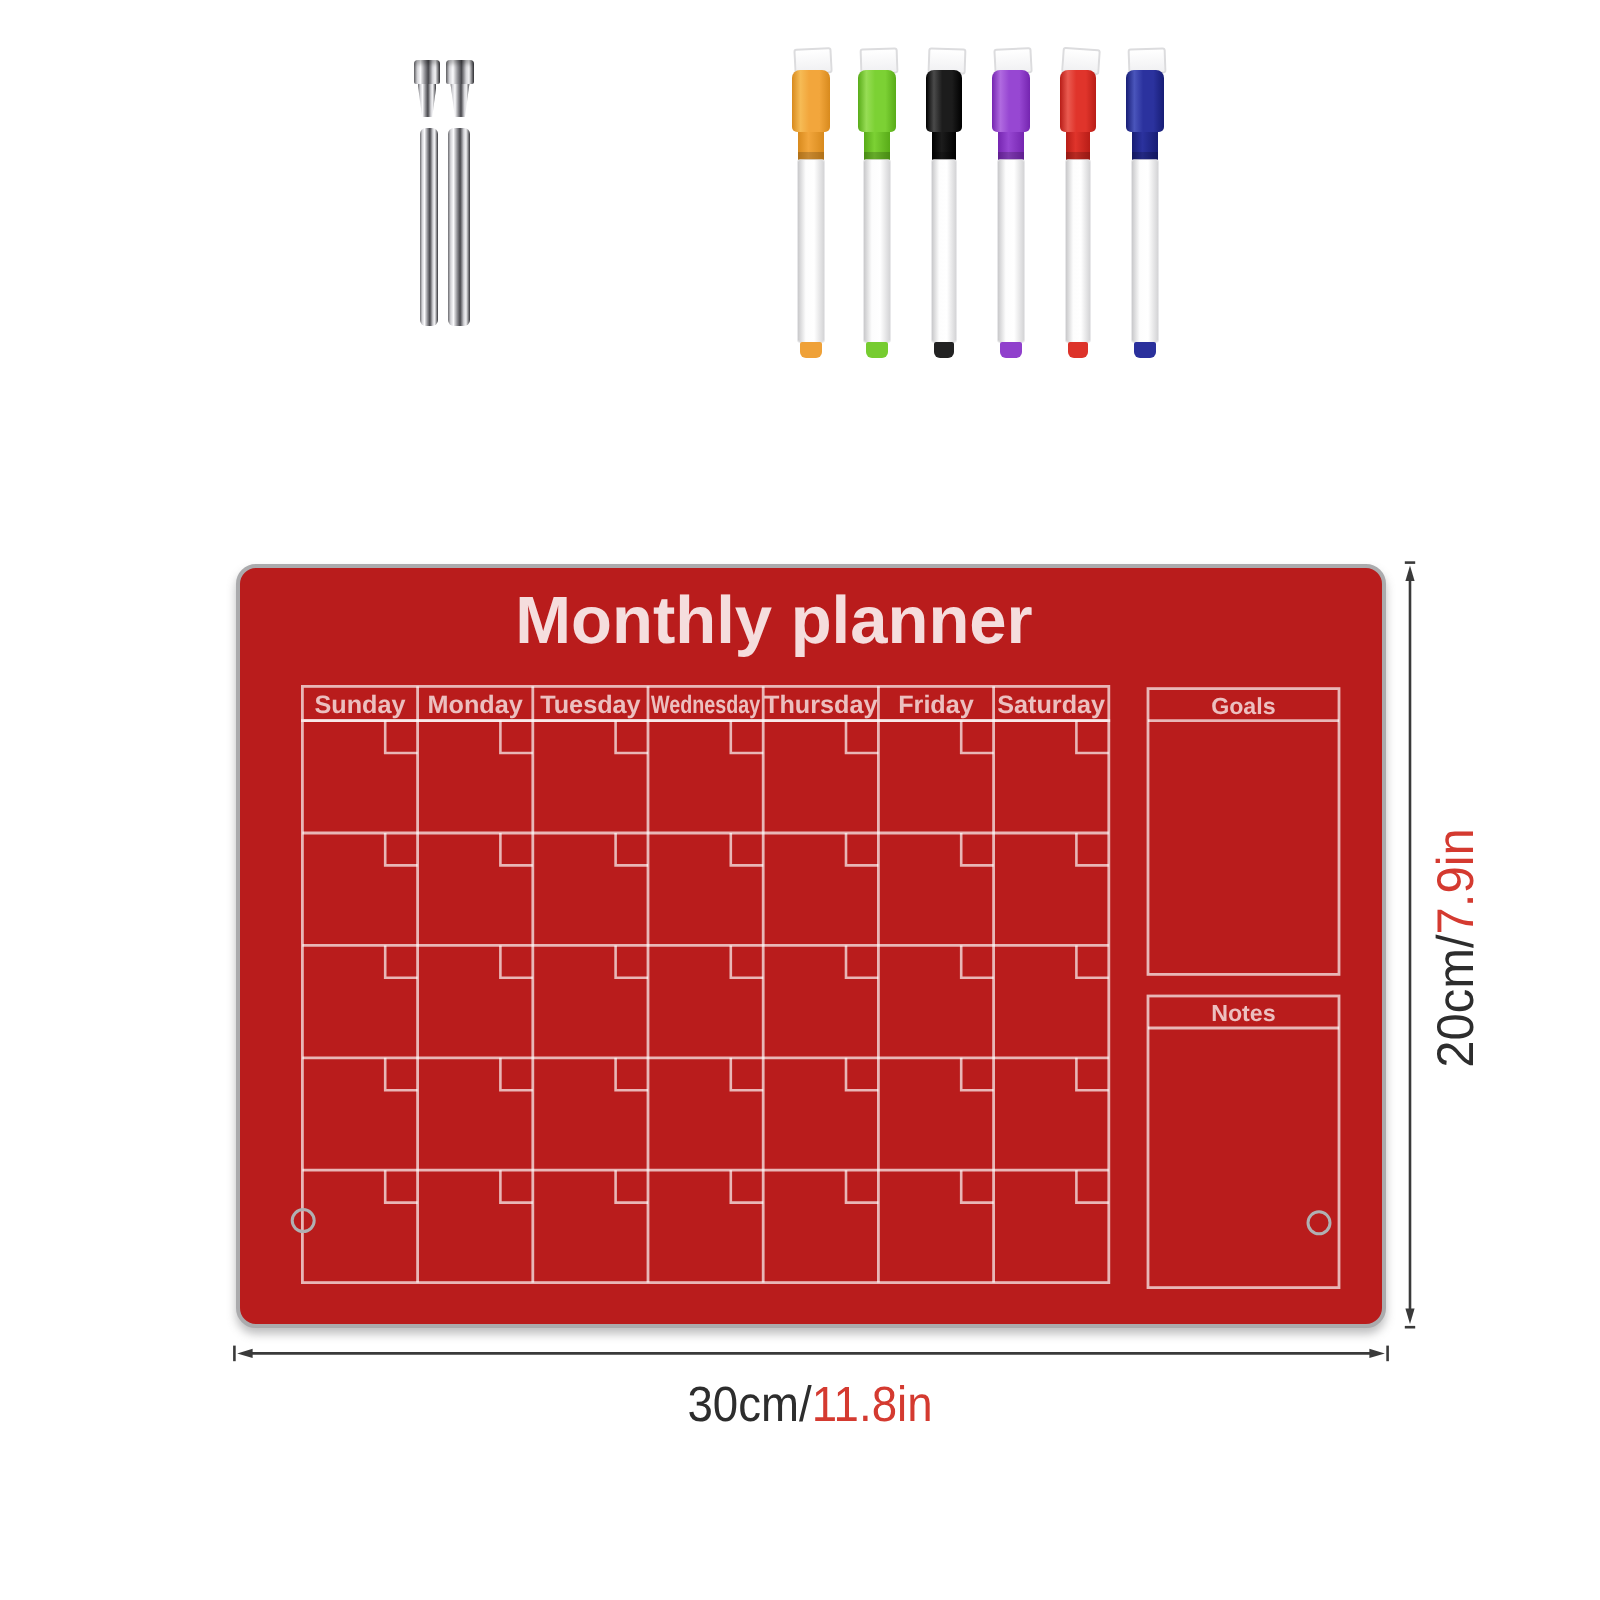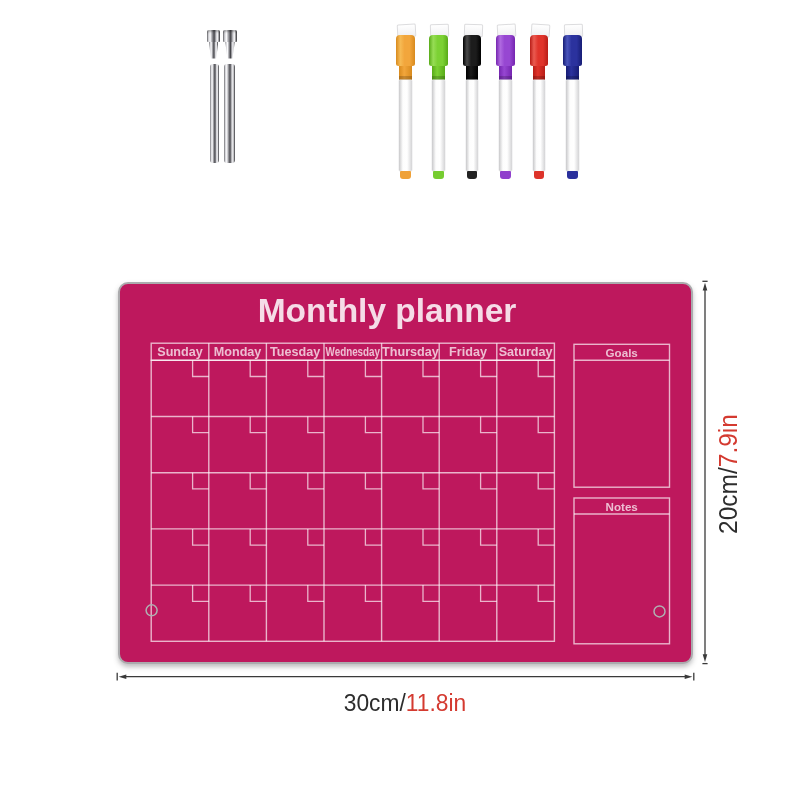--- a/index.html
+++ b/index.html
@@ -65,21 +65,21 @@
 
 <div style="position:absolute;left:572.5px;top:0;width:0;height:0">
 <div style="position:absolute;left:-8.5px;top:23.5px;width:17px;height:10.5px;background:linear-gradient(180deg,#ffffff,#f0f0f2);border:1px solid #dcdcde;border-radius:1.5px;transform:rotate(-2deg)"></div>
 <div style="position:absolute;left:-9.3px;top:34.5px;width:18.6px;height:31.5px;background:linear-gradient(90deg,#171d75 0%,#4a55bb 22%,#2b329e 45%,#2b329e 72%,#171d75 100%);border-radius:4px 4px 2.5px 2.5px"></div>
 <div style="position:absolute;left:-6.3px;top:65.5px;width:12.6px;height:14.5px;background:linear-gradient(90deg,#171d75,#2b329e 40%,#171d75);box-shadow:inset 0 -4px 0 rgba(0,0,0,0.18)"></div>
 <div style="position:absolute;left:-6.3px;top:80px;width:12.6px;height:91px;background:linear-gradient(90deg,#c9c9cb,#fdfdfd 30%,#ffffff 62%,#d4d4d6);border-radius:1px;box-shadow:0 0 0 0.4px #e3e3e5"></div>
 <div style="position:absolute;left:-5.3px;top:171px;width:10.6px;height:8px;background:#2a309c;border-radius:1px 1px 3px 3px"></div>
 </div>
 </div>
 
-<div style="position:absolute;left:118px;top:282px;width:571px;height:378px;background:#be185d;border:2px solid #ababad;border-radius:10px;box-shadow:0 3px 5px rgba(110,110,112,0.45)">
+<div style="position:absolute;left:118px;top:282px;width:571px;height:378px;background:#b91c1c;border:2px solid #ababad;border-radius:10px;box-shadow:0 3px 5px rgba(110,110,112,0.45)">
 <svg width="575" height="382" viewBox="0 0 575 382" style="position:absolute;left:-2px;top:-2px" font-family="'Liberation Sans',sans-serif">
 
 <text x="269" y="39.5" text-anchor="middle" font-size="33.5" font-weight="bold" fill="rgba(255,255,255,0.85)" letter-spacing="0">Monthly planner</text>
 
 <g fill="none" stroke="rgba(255,255,255,0.68)" stroke-width="1.4">
 <rect x="33.2" y="61.2" width="403.2" height="17.1"></rect>
 <line x1="90.8" y1="61.2" x2="90.8" y2="78.3"></line>
 <line x1="148.4" y1="61.2" x2="148.4" y2="78.3"></line>
 <line x1="206.0" y1="61.2" x2="206.0" y2="78.3"></line>
 <line x1="263.6" y1="61.2" x2="263.6" y2="78.3"></line>

